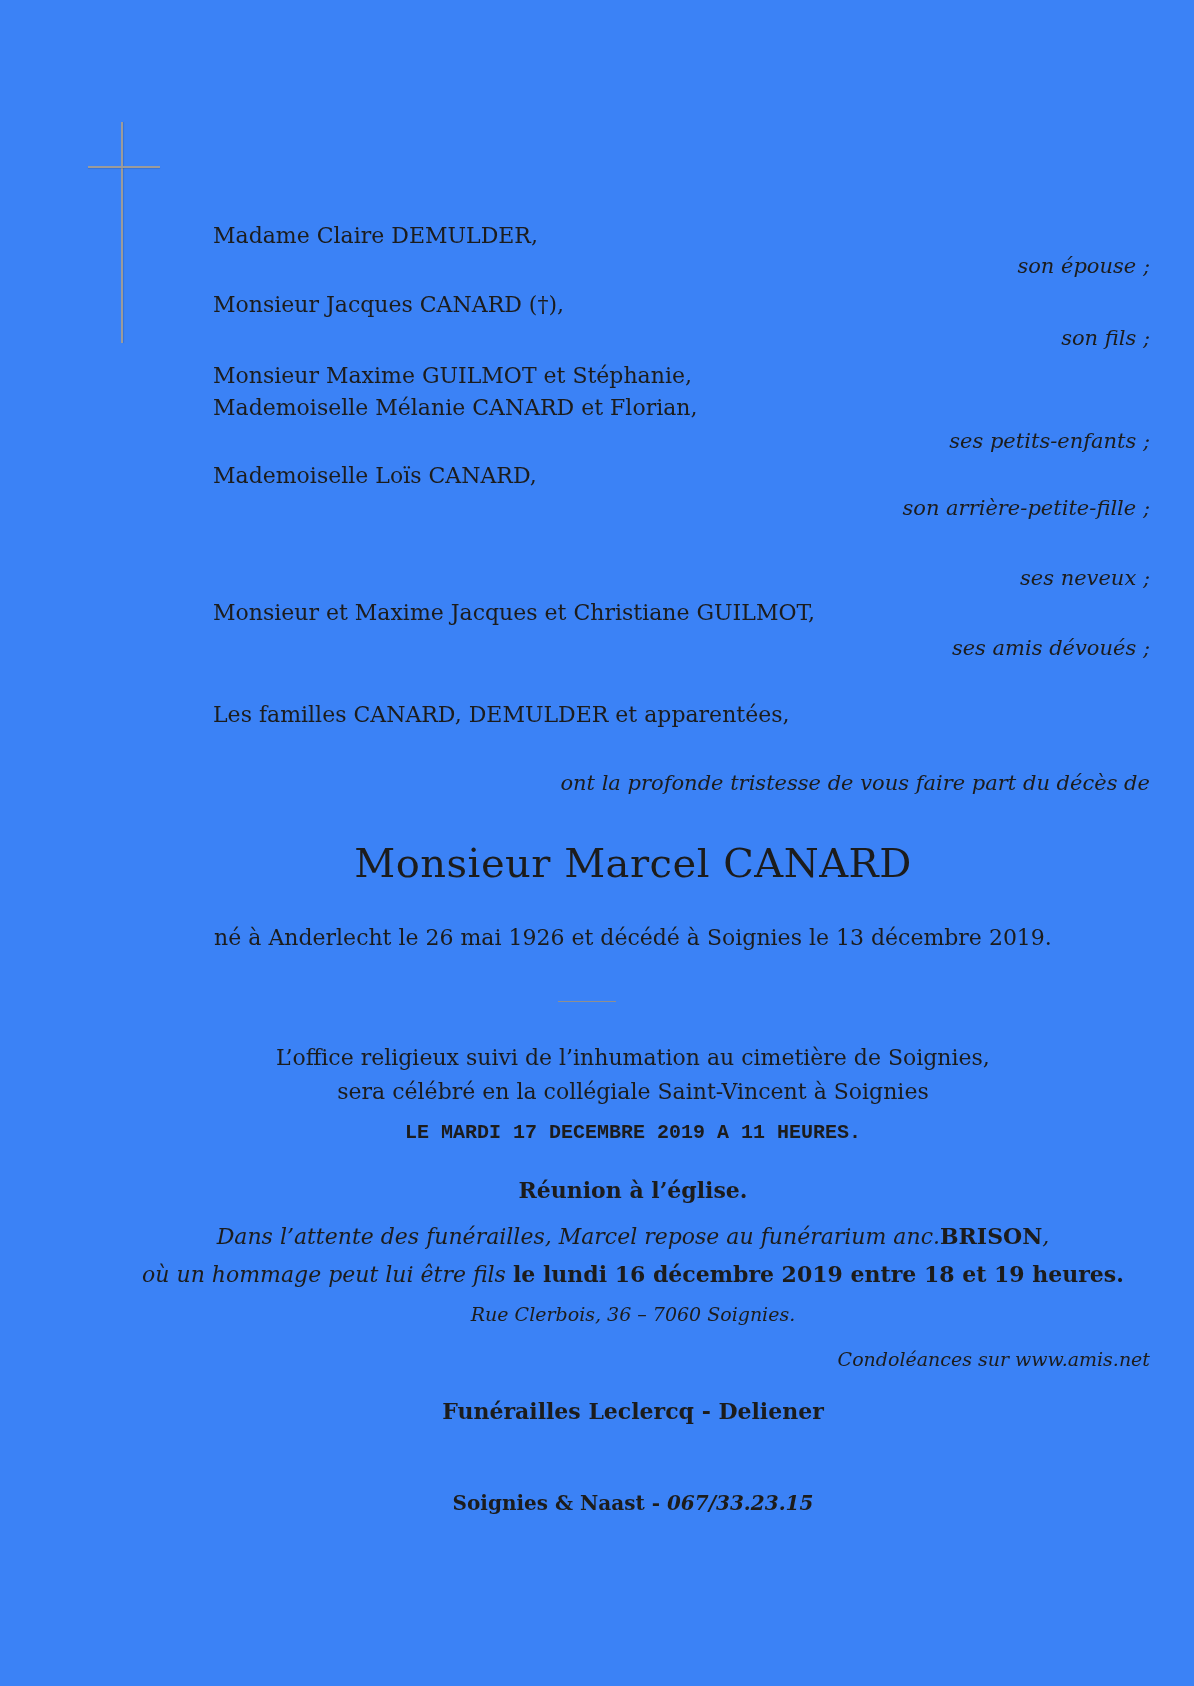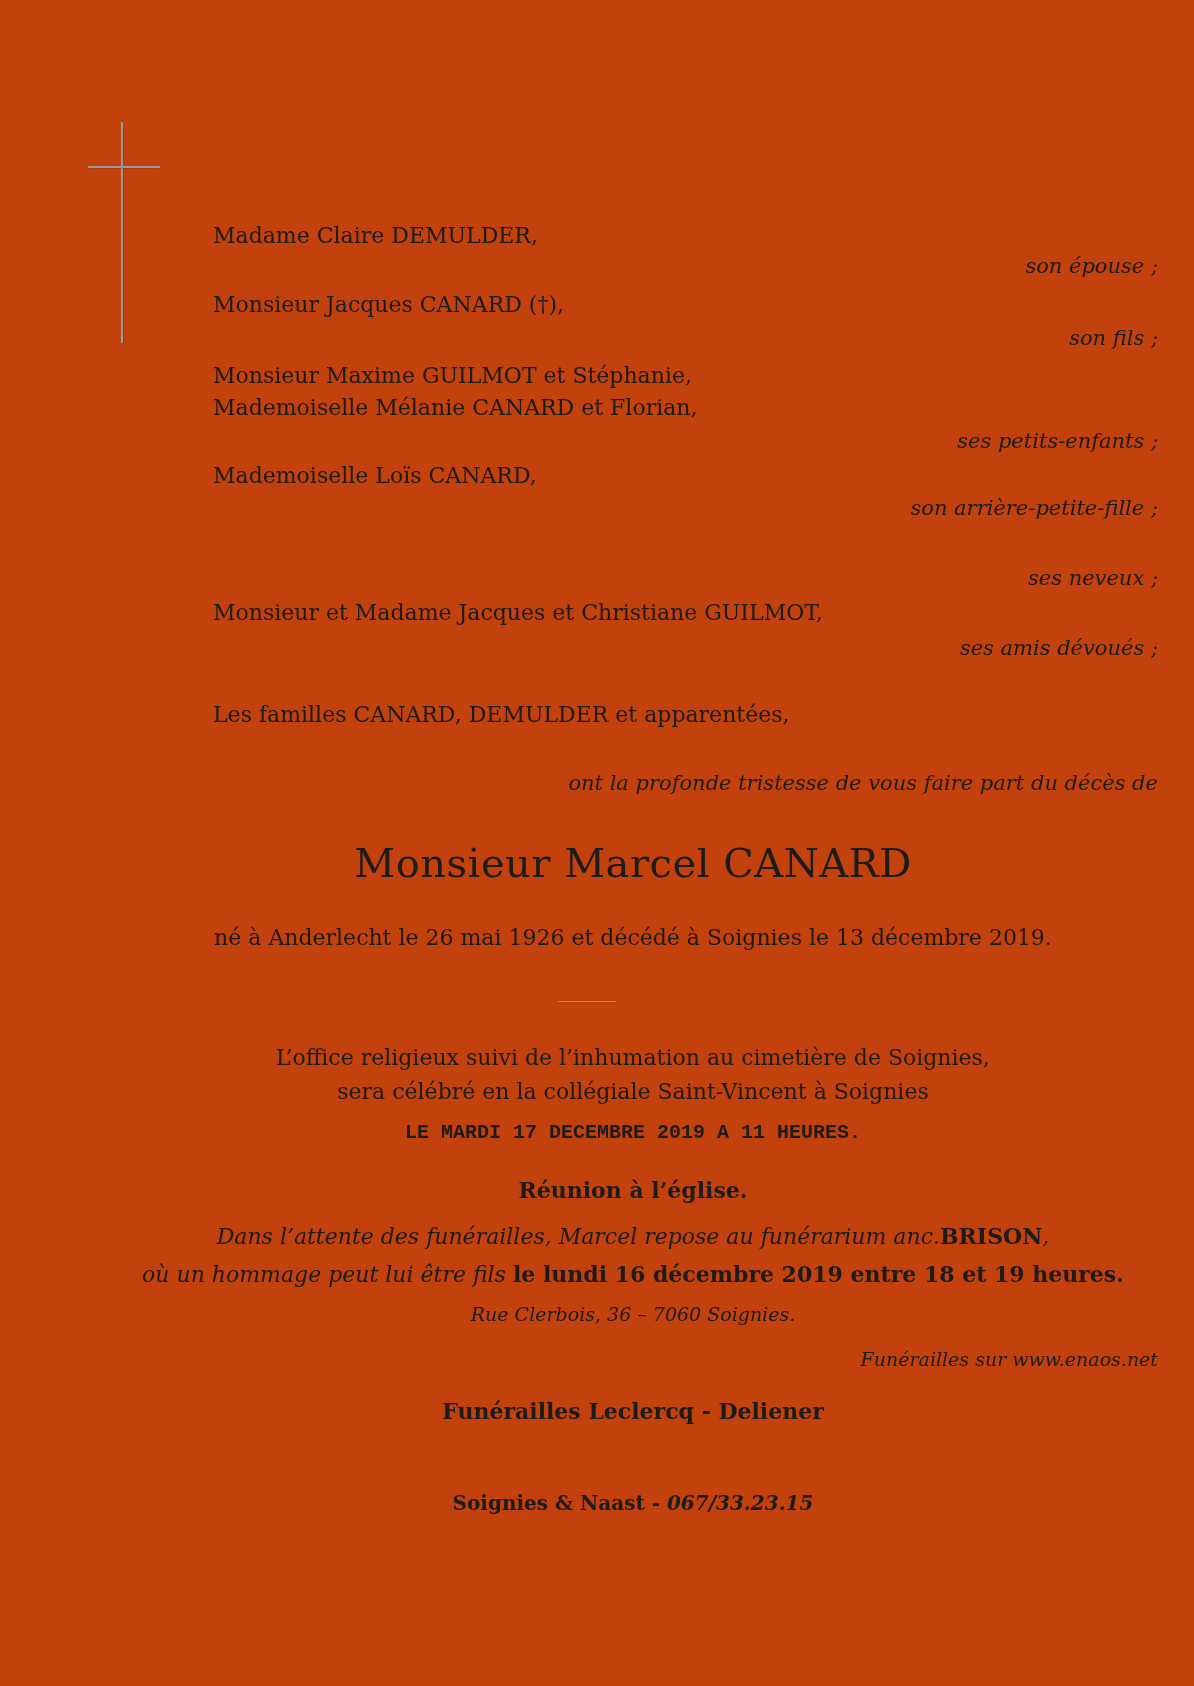--- a/index.html
+++ b/index.html
@@ -1,32 +1,32 @@
 <!DOCTYPE html>
 <html><head>
 <meta charset="utf-8">
 <style>
   html, body { margin: 0; padding: 0; background: #ffffff; }
   .page {
     position: relative;
     width: 1194px;
     height: 1686px;
-    background: #c2410c;
+    background: #3b82f6;
     font-family: "DejaVu Serif", "Liberation Serif", serif;
     color: #1c1c1c;
     overflow: hidden;
   }
   .line {
     position: absolute;
     line-height: 1.2;
     white-space: nowrap;
     font-size: 22px;
   }
   .indent { left: 213px; }
-  .rightcol { right: 36px; text-align: right; }
+  .rightcol { right: 44px; text-align: right; }
   .center { left: 0; width: 100%; text-align: center; margin-left: 36px; }
   .it { font-style: italic; }
   .b { font-weight: 700; }
   .sz21 { font-size: 21px; }
   .sz19 { font-size: 19px; }
   .sz20 { font-size: 20px; }
   .sz24 { font-size: 20px; font-family: Liberation Mono, monospace; }
   .title { font-size: 40px; letter-spacing: 0.5px; }
   .roman { font-style: normal; font-weight: 700; }
   .itspan { font-style: italic; }
@@ -64,38 +64,38 @@
   <div class="line indent" style="top:223px">Madame Claire DEMULDER,</div>
   <div class="line rightcol it sz21" style="top:254px">son épouse ;</div>
   <div class="line indent" style="top:292px">Monsieur Jacques CANARD (†),</div>
   <div class="line rightcol it sz21" style="top:326px">son fils ;</div>
   <div class="line indent" style="top:363px">Monsieur Maxime GUILMOT et Stéphanie,</div>
   <div class="line indent" style="top:395px">Mademoiselle Mélanie CANARD et Florian,</div>
   <div class="line rightcol it sz21" style="top:429px">ses petits-enfants ;</div>
   <div class="line indent" style="top:463px">Mademoiselle Loïs CANARD,</div>
   <div class="line rightcol it sz21" style="top:496px">son arrière-petite-fille ;</div>
   <div class="line rightcol it sz21" style="top:566px">ses neveux ;</div>
-  <div class="line indent" style="top:600px">Monsieur et Madame Jacques et Christiane GUILMOT,</div>
+  <div class="line indent" style="top:600px">Monsieur et Maxime Jacques et Christiane GUILMOT,</div>
   <div class="line rightcol it sz21" style="top:636px">ses amis dévoués ;</div>
 
   <div class="line indent" style="top:702px">Les familles CANARD, DEMULDER et apparentées,</div>
   <div class="line rightcol it sz21" style="top:771px">ont la profonde tristesse de vous faire part du décès de</div>
 
   <div class="line center title" style="top:839px">Monsieur Marcel CANARD</div>
   <div class="line center" style="top:925px">né à Anderlecht le 26 mai 1926 et décédé à Soignies le 13 décembre 2019.</div>
 
   <div class="divider"></div>
 
   <div class="line center" style="top:1045px">L’office religieux suivi de l’inhumation au cimetière de Soignies,</div>
   <div class="line center" style="top:1079px">sera célébré en la collégiale Saint-Vincent à Soignies</div>
   <div class="line center b sz24" style="top:1121px">LE MARDI 17 DECEMBRE 2019 A 11 HEURES.</div>
   <div class="line center b" style="top:1177px">Réunion à l’église.</div>
 
   <div class="line center it" style="top:1223px"><span>Dans l’attente des funérailles, Marcel repose au funérarium anc.</span><span class="roman">BRISON</span><span>,</span></div>
   <div class="line center it" style="top:1261px"><span>où un hommage peut lui être fils </span><span class="roman">le lundi 16 décembre 2019 entre 18 et 19 heures.</span></div>
   <div class="line center it sz19" style="top:1303px">Rue Clerbois, 36 – 7060 Soignies.</div>
 
-  <div class="line rightcol it sz19" style="top:1348px">Funérailles sur www.enaos.net</div>
+  <div class="line rightcol it sz19" style="top:1348px">Condoléances sur www.amis.net</div>
 
   <div class="line center b" style="top:1398px">Funérailles Leclercq - Deliener</div>
   <div class="line center b sz20" style="top:1491px"><span>Soignies &amp; Naast - </span><span class="itspan">067/33.23.15</span></div>
 
 </div>
 
 </body></html>

